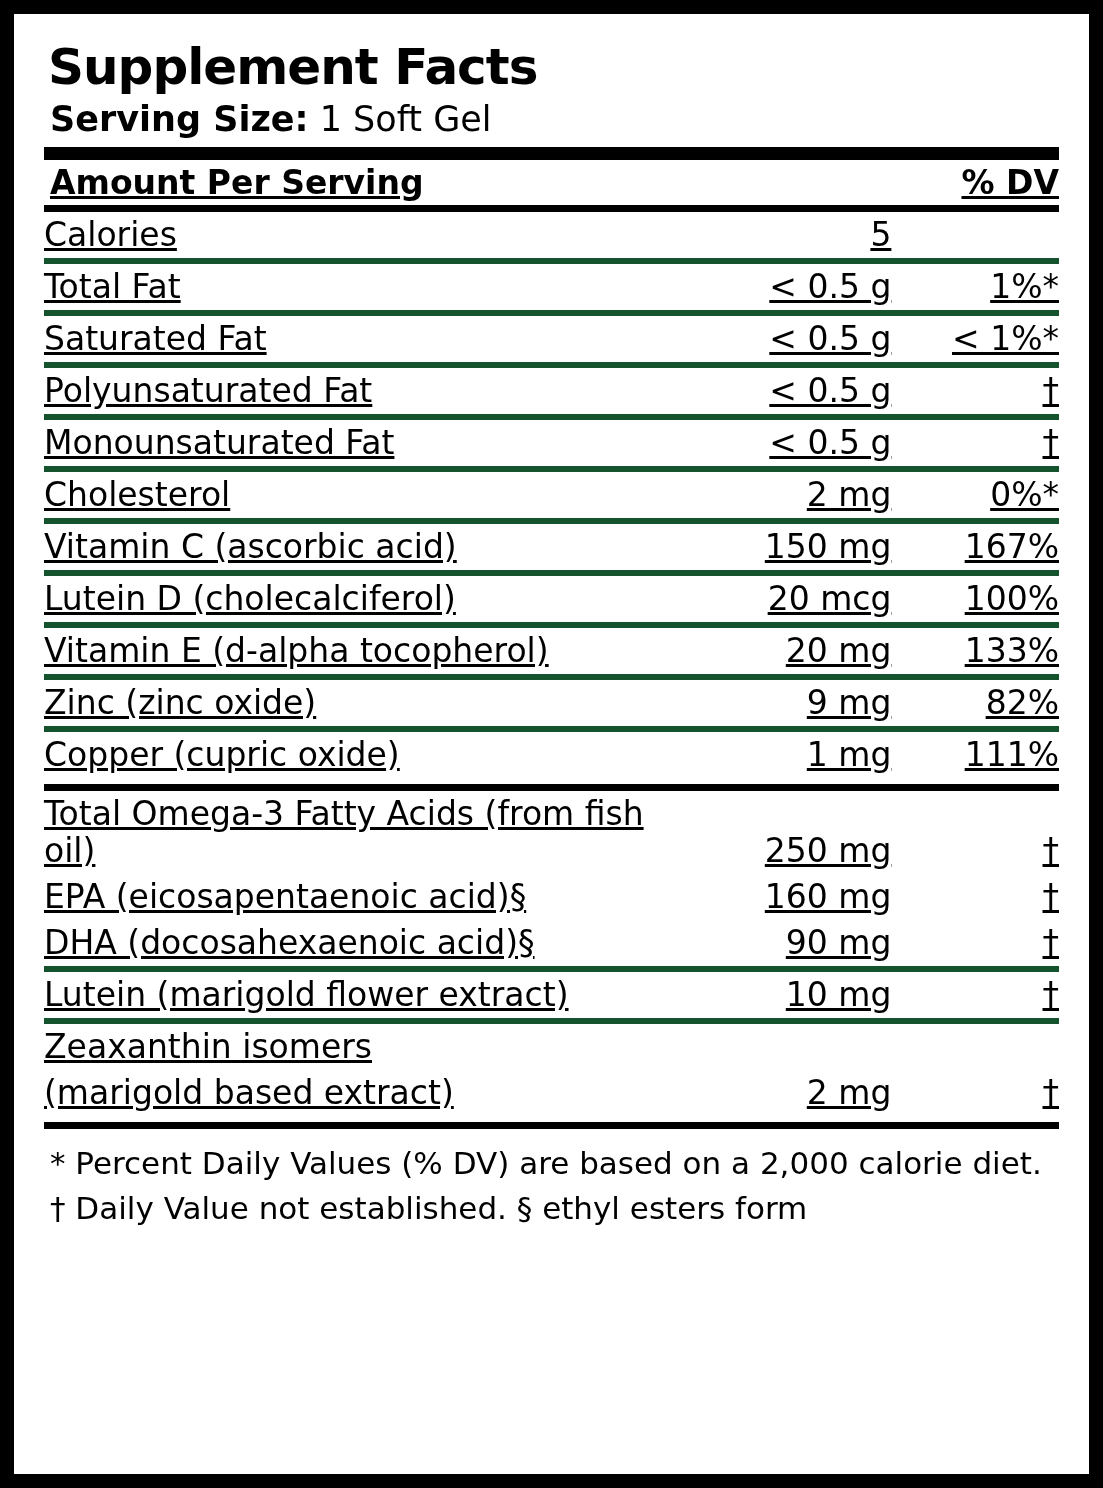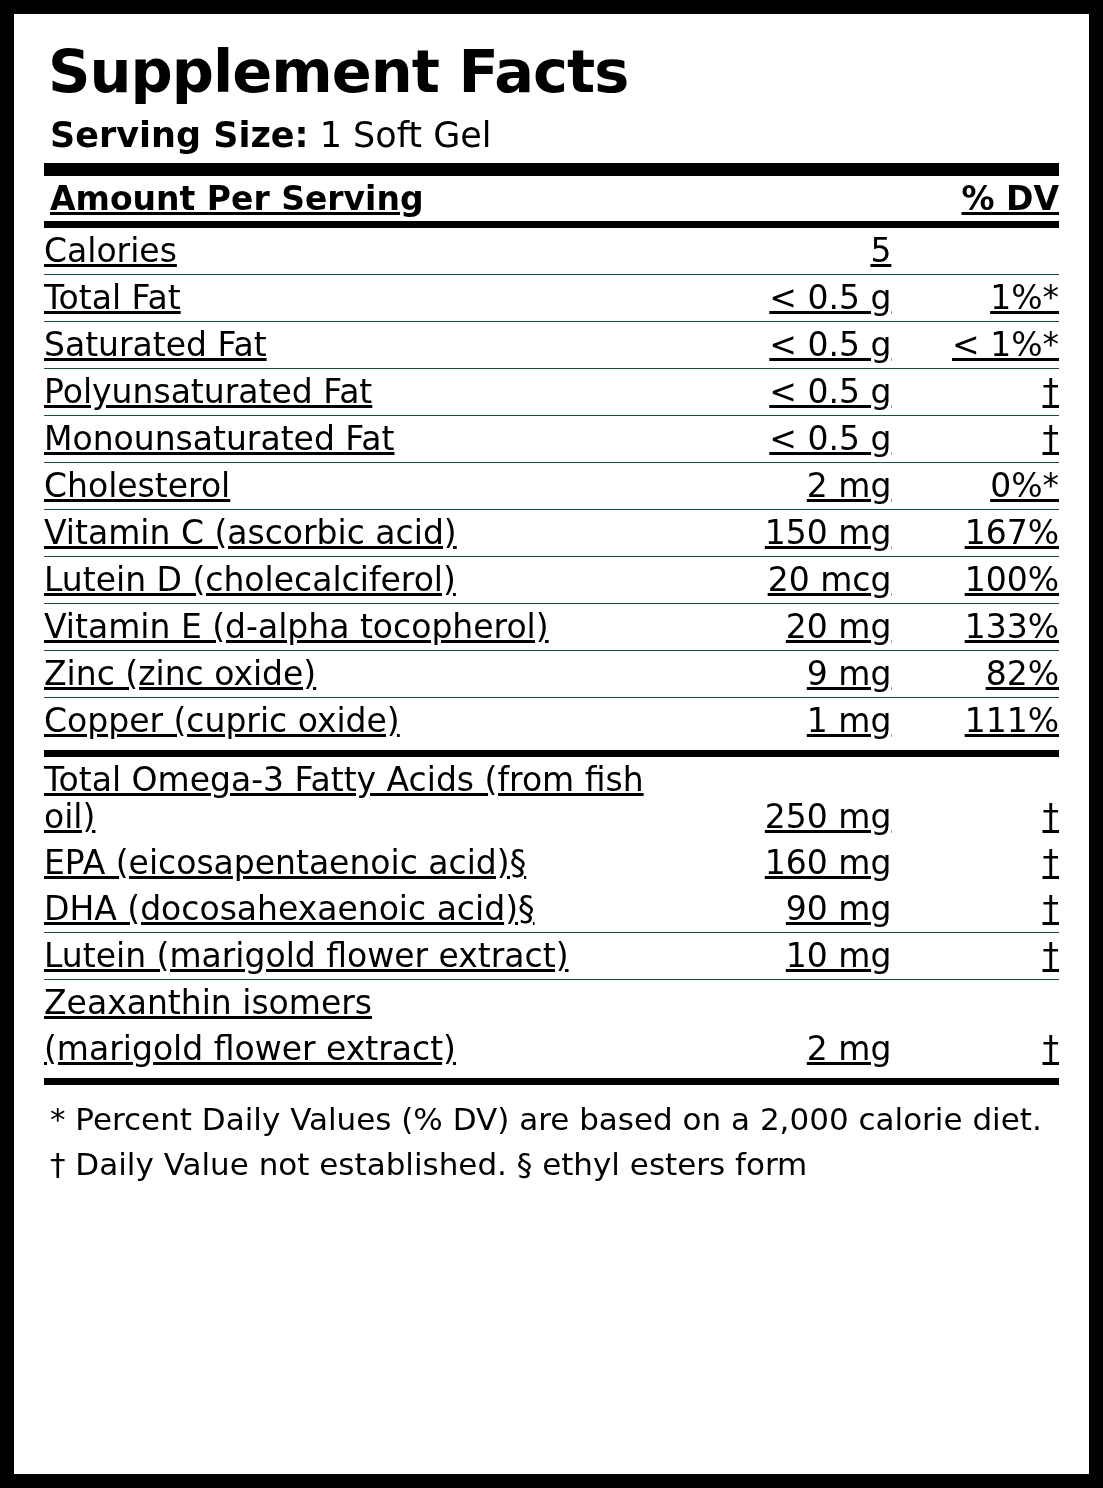--- a/index.html
+++ b/index.html
@@ -21,25 +21,25 @@
   }
   .panel {
     background: #ffffff;
     width: 100%;
     height: 100%;
     box-sizing: border-box;
     padding: 20px 30px 18px 30px;
     position: relative;
   }
   .title {
-    font-size: 59px;
+    font-size: 50px;
     font-weight: 700;
     letter-spacing: -1px;
     line-height: 1.0;
-    margin: 8px 0 15px 4px;
+    margin: 8px 0 8px 4px;
     white-space: nowrap;
   }
   .serving {
     font-size: 35px;
     margin: 6px 0 8px 6px;
     line-height: 1.1;
   }
   .serving b { font-weight: 700; margin-top: 10px; }
   .rule-thick {
     height: 13px;
@@ -66,21 +66,21 @@
   .col-name   { width: 62%; }
   .col-amt    { width: 23%; text-align: right; padding-right: 18px !important; }
   .col-dv     { width: 15%; text-align: right; }
   .hdr td {
     font-size: 34px;
     font-weight: 700;
     padding: 8px 0 8px 0;
   }
   .hdr .col-name { padding-left: 6px; }
   .row-line td {
-    border-bottom: 1px solid #14532d;
+    border-bottom: 6px solid #14532d;
   }
   .no-line td { border-bottom: none; }
   .name { padding-left: 6px; }
   .indent1 { padding-left: 40px; }
   .indent2 { padding-left: 40px; }
   .dagger { font-size: 26px; vertical-align: super; }
   .footnotes {
     margin-top: 12px;
     font-size: 31px;
     line-height: 1.45;
@@ -200,21 +200,21 @@
         <td class="col-name name">Lutein (marigold flower extract)</td>
         <td class="col-amt">10 mg</td>
         <td class="col-dv dagger">†</td>
       </tr>
       <tr class="no-line">
         <td class="col-name name">Zeaxanthin isomers</td>
         <td class="col-amt"></td>
         <td class="col-dv"></td>
       </tr>
       <tr class="no-line">
-        <td class="col-name indent2">(marigold flower extract)</td>
+        <td class="col-name indent2">(marigold based extract)</td>
         <td class="col-amt">2 mg</td>
         <td class="col-dv dagger">†</td>
       </tr>
     </tbody>
       </table>
 
     <div class="gap-small"></div>
     <div class="rule-med"></div>
 
     <div class="footnotes">

